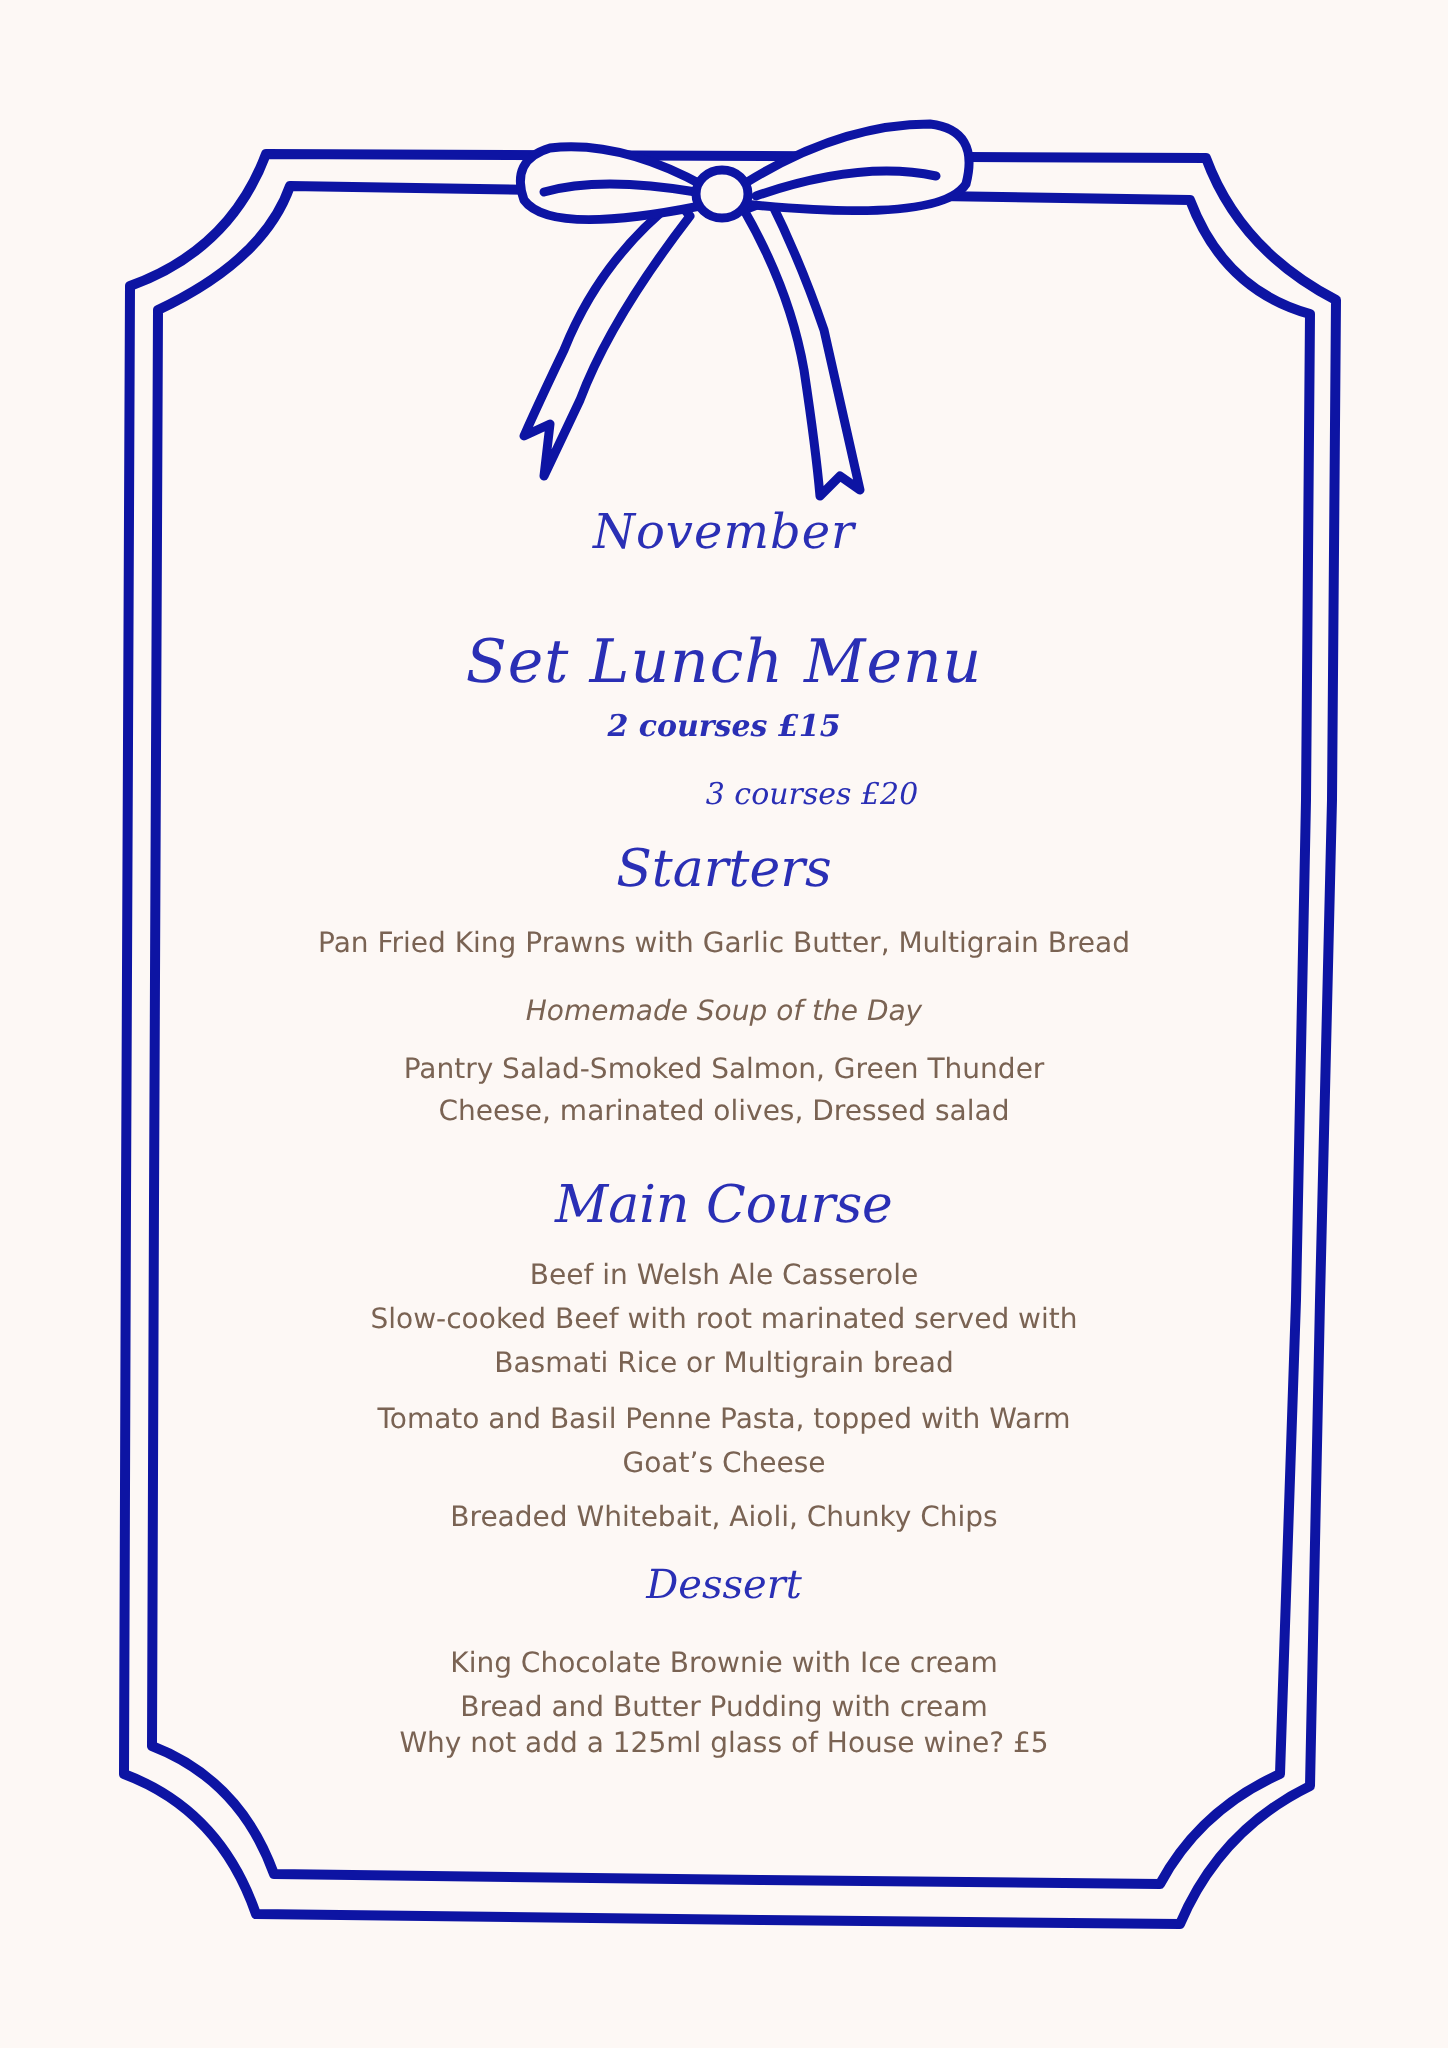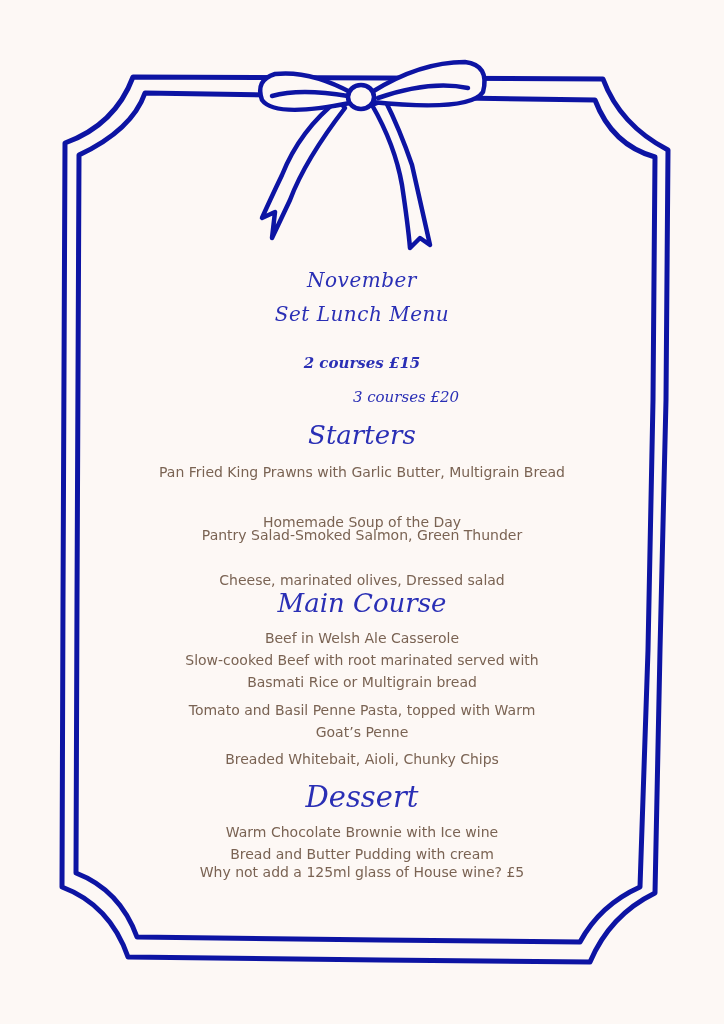--- a/index.html
+++ b/index.html
@@ -26,27 +26,27 @@
     .item {
       position: absolute;
       left: 0; width: 724px;
       text-align: center;
       color: #7a6353;
       font-family: "DejaVu Sans", sans-serif;
       font-size: 14px;
       line-height: 22.5px;
       white-space: nowrap;
     }
-    .t-month { top: 252px; font-size: 20px; letter-spacing: 0.5px; margin-top: 16px; }
-    .t-title { top: 302px; font-size: 20px; letter-spacing: 0.5px; text-align: center; }
+    .t-month { top: 252px; font-size: 24px; letter-spacing: 0.5px; }
+    .t-title { top: 314px; font-size: 30px; letter-spacing: 0.5px; text-align: center; }
     .t-price1 { top: 354px; font-size: 15px; font-weight: bold; }
     .t-price2 { top: 388px; font-size: 15px; padding-left: 44px; }
     .t-starters { top: 420px; font-size: 26px; }
     .t-main { top: 588px; font-size: 26px; }
-    .t-dessert { top: 780px; font-size: 29px; }
+    .t-dessert { top: 780px; font-size: 20px; }
   </style>
 </head>
 <body>
 
 <svg class="frame-svg" viewBox="0 0 724 1024" xmlns="http://www.w3.org/2000/svg">
   <g fill="none" stroke="#0d14a3" stroke-width="5" stroke-linecap="round" stroke-linejoin="round">
 
     <path d="M133 77 L603 79 Q620 125 668 150 L666 400 L660 650 L655 893 Q610 915 590 962 L380 960 L128 957 Q110 905 62 887 L63 600 L65 143 Q115 125 133 77 Z"></path>
 
     <path d="M145 93 L595 100 Q612 145 655 157 L653 400 L648 650 L640 887 Q600 905 580 942 L380 940 L137 937 Q120 890 76 873 L77 600 L79 155 Q132 130 145 93 Z"></path>
@@ -68,29 +68,29 @@
   </g>
 </svg>
 
 <div class="script t-month">November</div>
 <div class="script t-title">Set Lunch Menu</div>
 <div class="script t-price1">2 courses £15</div>
 <div class="script t-price2">3 courses £20</div>
 
 <div class="script t-starters">Starters</div>
 <div class="item" style="top:461px;">Pan Fried King Prawns with Garlic Butter, Multigrain Bread</div>
-<div class="item" style="top:511px;">Homemade Soup of the Day</div>
+<div class="item" style="top:495px;font-style:italic;">Homemade Soup of the Day</div>
 <div class="item" style="top:524px;">Pantry Salad-Smoked Salmon, Green Thunder</div>
-<div class="item" style="top:569px;text-align:center;">Cheese, marinated olives, Dressed salad</div>
+<div class="item" style="top:545px;text-align:center;">Cheese, marinated olives, Dressed salad</div>
 
 <div class="script t-main">Main Course</div>
 <div class="item" style="top:627px;">Beef in Welsh Ale Casserole</div>
 <div class="item" style="top:649px;">Slow-cooked Beef with root marinated served with</div>
 <div class="item" style="top:671px;">Basmati Rice or Multigrain bread</div>
 <div class="item" style="top:699px;">Tomato and Basil Penne Pasta, topped with Warm</div>
-<div class="item" style="top:721px;">Goat’s Penne</div>
+<div class="item" style="top:721px;">Goat’s Cheese</div>
 <div class="item" style="top:748px;">Breaded Whitebait, Aioli, Chunky Chips</div>
 
 <div class="script t-dessert">Dessert</div>
-<div class="item" style="top:821px;">Warm Chocolate Brownie with Ice wine</div>
+<div class="item" style="top:821px;">King Chocolate Brownie with Ice cream</div>
 <div class="item" style="top:843px;">Bread and Butter Pudding with cream</div>
 
 <div class="item" style="top:861px;">Why not add a 125ml glass of House wine? £5</div>
 
 </body></html>

